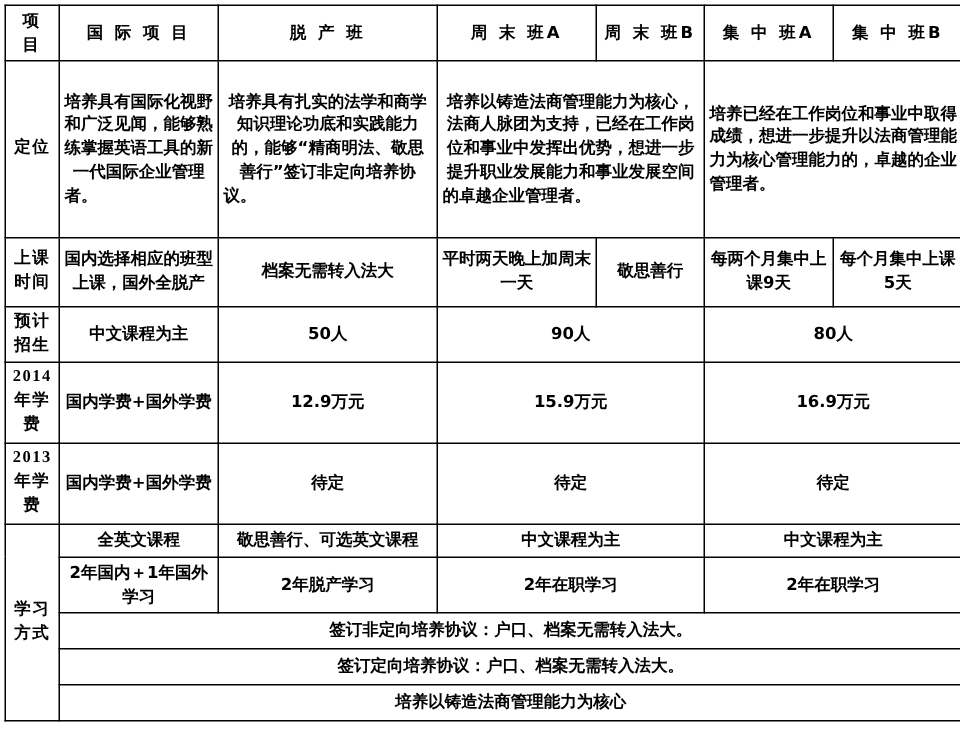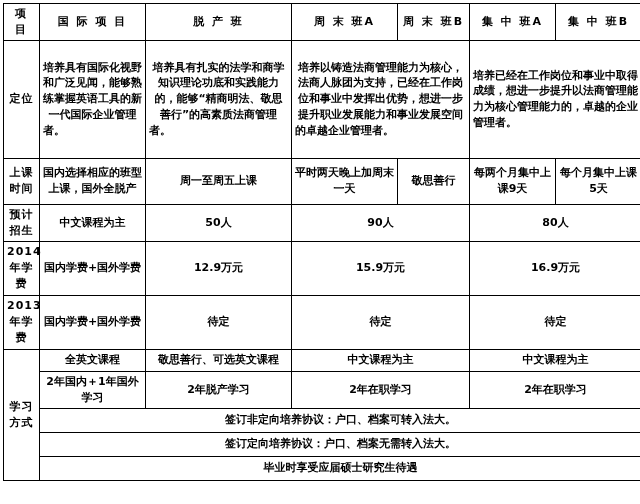--- a/index.html
+++ b/index.html
@@ -33,20 +33,21 @@
     font-size: 12.5px;
     font-weight: bold;
     letter-spacing: 2px;
     height: 22px;
   }
   td.rowlbl {
     font-size: 12.5px;
     font-weight: bold;
     letter-spacing: 1px;
     width: 34px;
+    font-family: Liberation Serif, serif;
   }
   td.body {
     text-align: justify;
     text-align-last: left;
     font-weight: bold;
     font-size: 11px;
     line-height: 1.5;
     padding: 3px 4px;
   }
   td.ctr {
@@ -77,32 +78,32 @@
       <td class="hdr">脱 产 班</td>
       <td class="hdr">周 末 班A</td>
       <td class="hdr">周 末 班B</td>
       <td class="hdr">集 中 班A</td>
       <td class="hdr">集 中 班B</td>
     </tr>
 
     <tr style="height:118px">
       <td class="rowlbl">定位</td>
       <td class="body">培养具有国际化视野和广泛见闻，能够熟练掌握英语工具的新一代国际企业管理者。</td>
-      <td class="body">培养具有扎实的法学和商学知识理论功底和实践能力的，能够“精商明法、敬思善行”的高素质法商管理者。</td>
+      <td class="body">培养具有扎实的法学和商学知识理论功底和实践能力的，能够“精商明法、敬思善行”签订非定向培养协议。</td>
       <td class="body" colspan="2">培养以铸造法商管理能力为核心，法商人脉团为支持，已经在工作岗位和事业中发挥出优势，想进一步提升职业发展能力和事业发展空间的卓越企业管理者。</td>
       <td class="body" colspan="2">培养已经在工作岗位和事业中取得成绩，想进一步提升以法商管理能力为核心管理能力的，卓越的企业管理者。</td>
     </tr>
 
     <tr style="height:46px">
       <td class="rowlbl">
         <span class="lbl-two">上课</span>
         <span class="lbl-two">时间</span>
       </td>
       <td class="ctr">国内选择相应的班型上课，国外全脱产</td>
-      <td class="ctr">周一至周五上课</td>
+      <td class="ctr">档案无需转入法大</td>
       <td class="ctr">平时两天晚上加周末一天</td>
       <td class="ctr">敬思善行</td>
       <td class="ctr">每两个月集中上课9天</td>
       <td class="ctr">每个月集中上课5天</td>
     </tr>
 
     <tr style="height:30px">
       <td class="rowlbl">
         <span class="lbl-two">预计</span>
         <span class="lbl-two">招生</span>
@@ -149,24 +150,24 @@
     </tr>
 
     <tr style="height:36px">
       <td class="ctr">2年国内＋1年国外学习</td>
       <td class="ctr">2年脱产学习</td>
       <td class="ctr" colspan="2">2年在职学习</td>
       <td class="ctr" colspan="2">2年在职学习</td>
     </tr>
 
     <tr style="height:24px">
-      <td class="ctr" colspan="6">签订非定向培养协议：户口、档案可转入法大。</td>
+      <td class="ctr" colspan="6">签订非定向培养协议：户口、档案无需转入法大。</td>
     </tr>
 
     <tr style="height:24px">
       <td class="ctr" colspan="6">签订定向培养协议：户口、档案无需转入法大。</td>
     </tr>
 
     <tr style="height:24px">
-      <td class="ctr" colspan="6">毕业时享受应届硕士研究生待遇</td>
+      <td class="ctr" colspan="6">培养以铸造法商管理能力为核心</td>
     </tr>
   </tbody>
 </table>
 
 </body></html>

